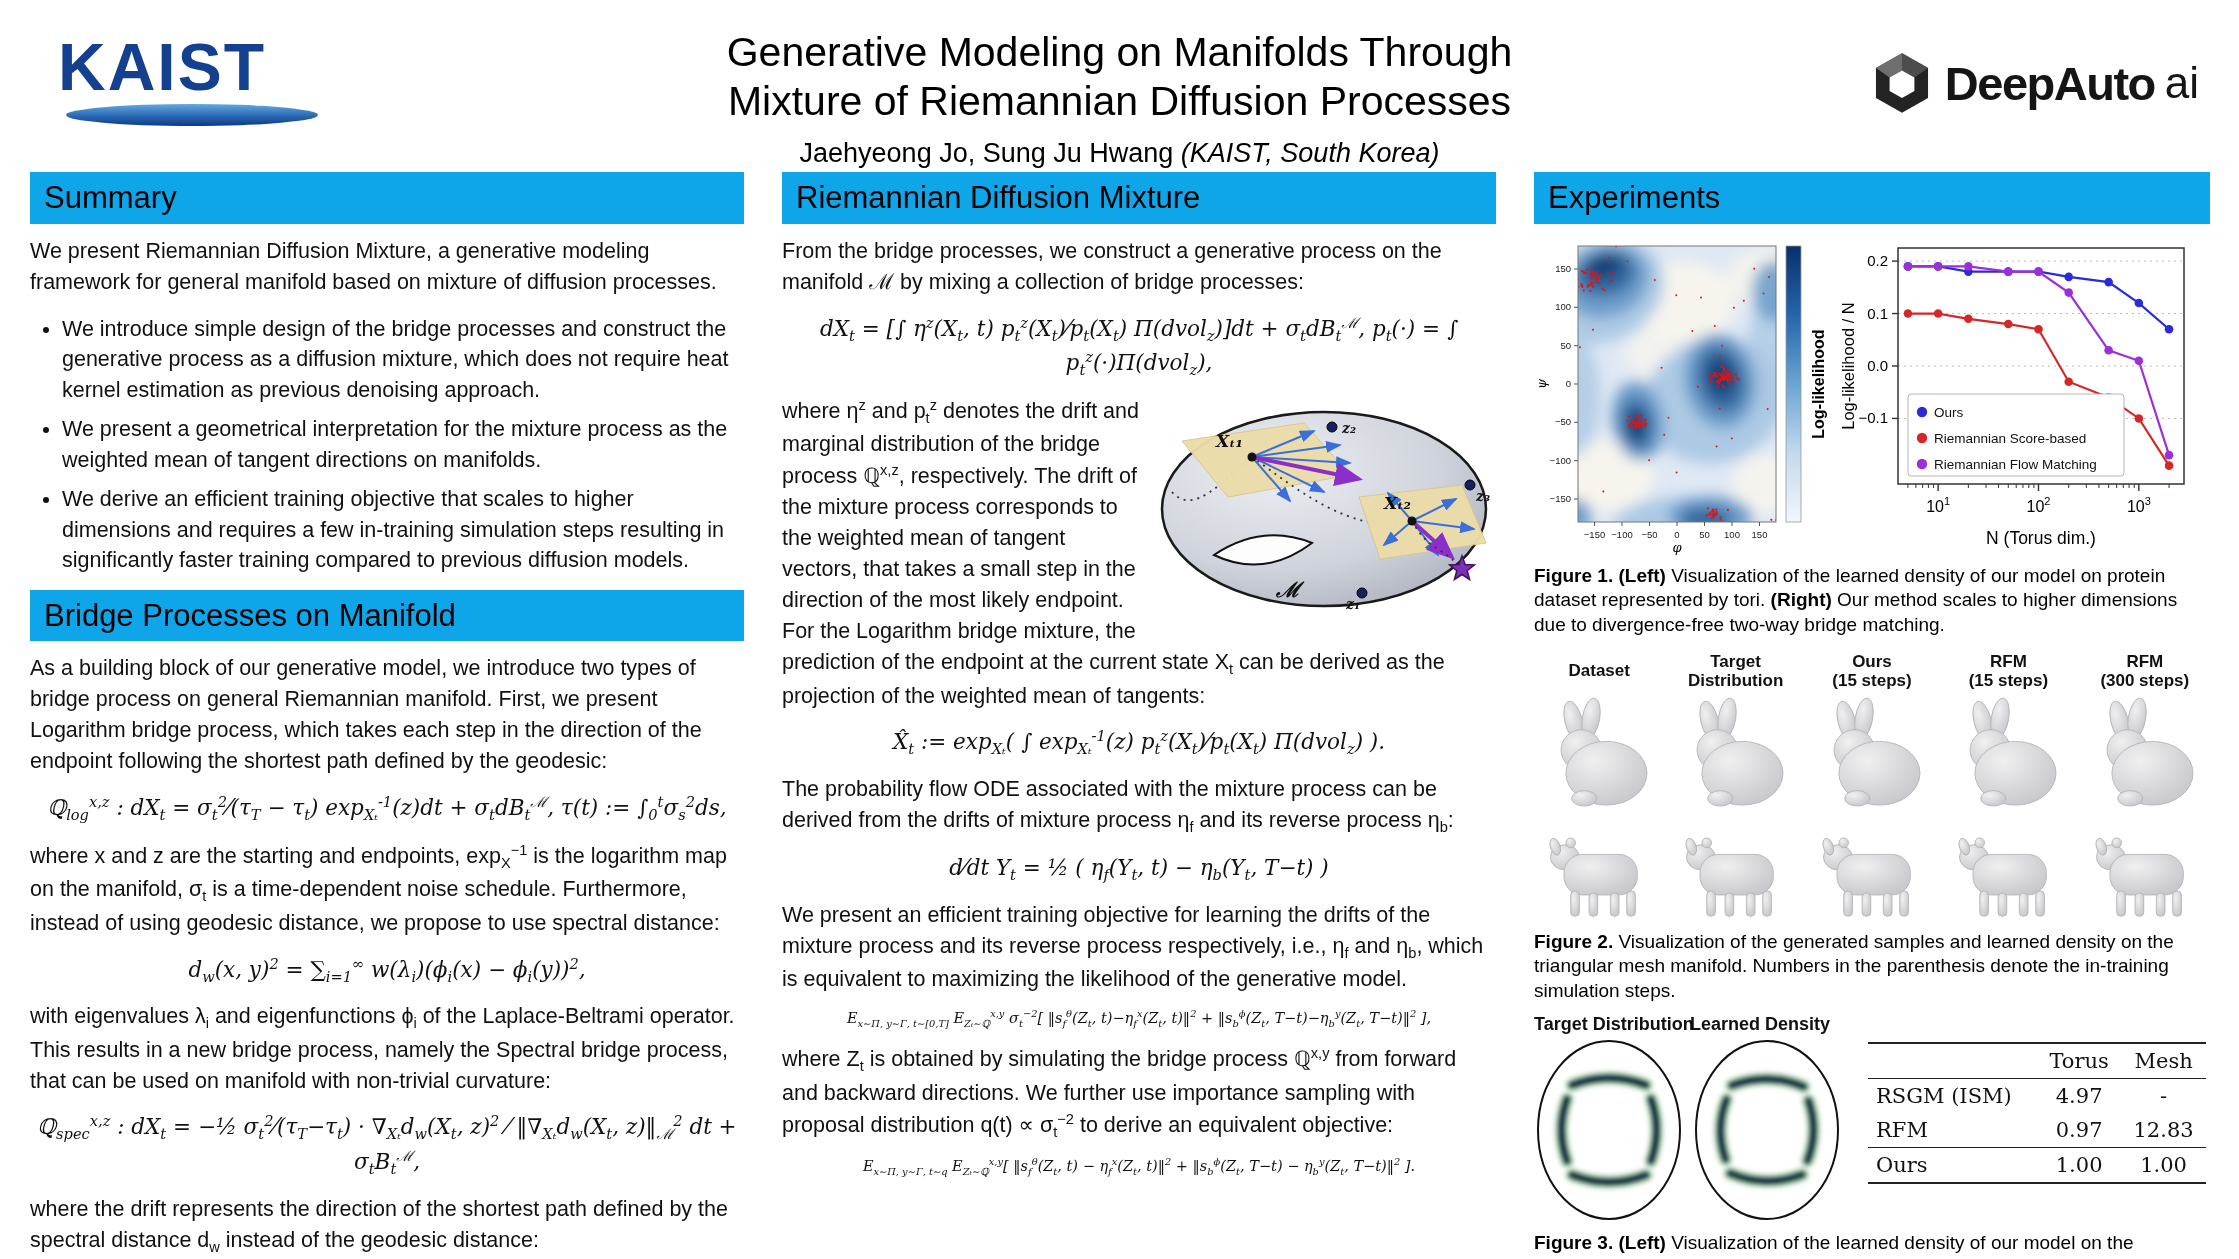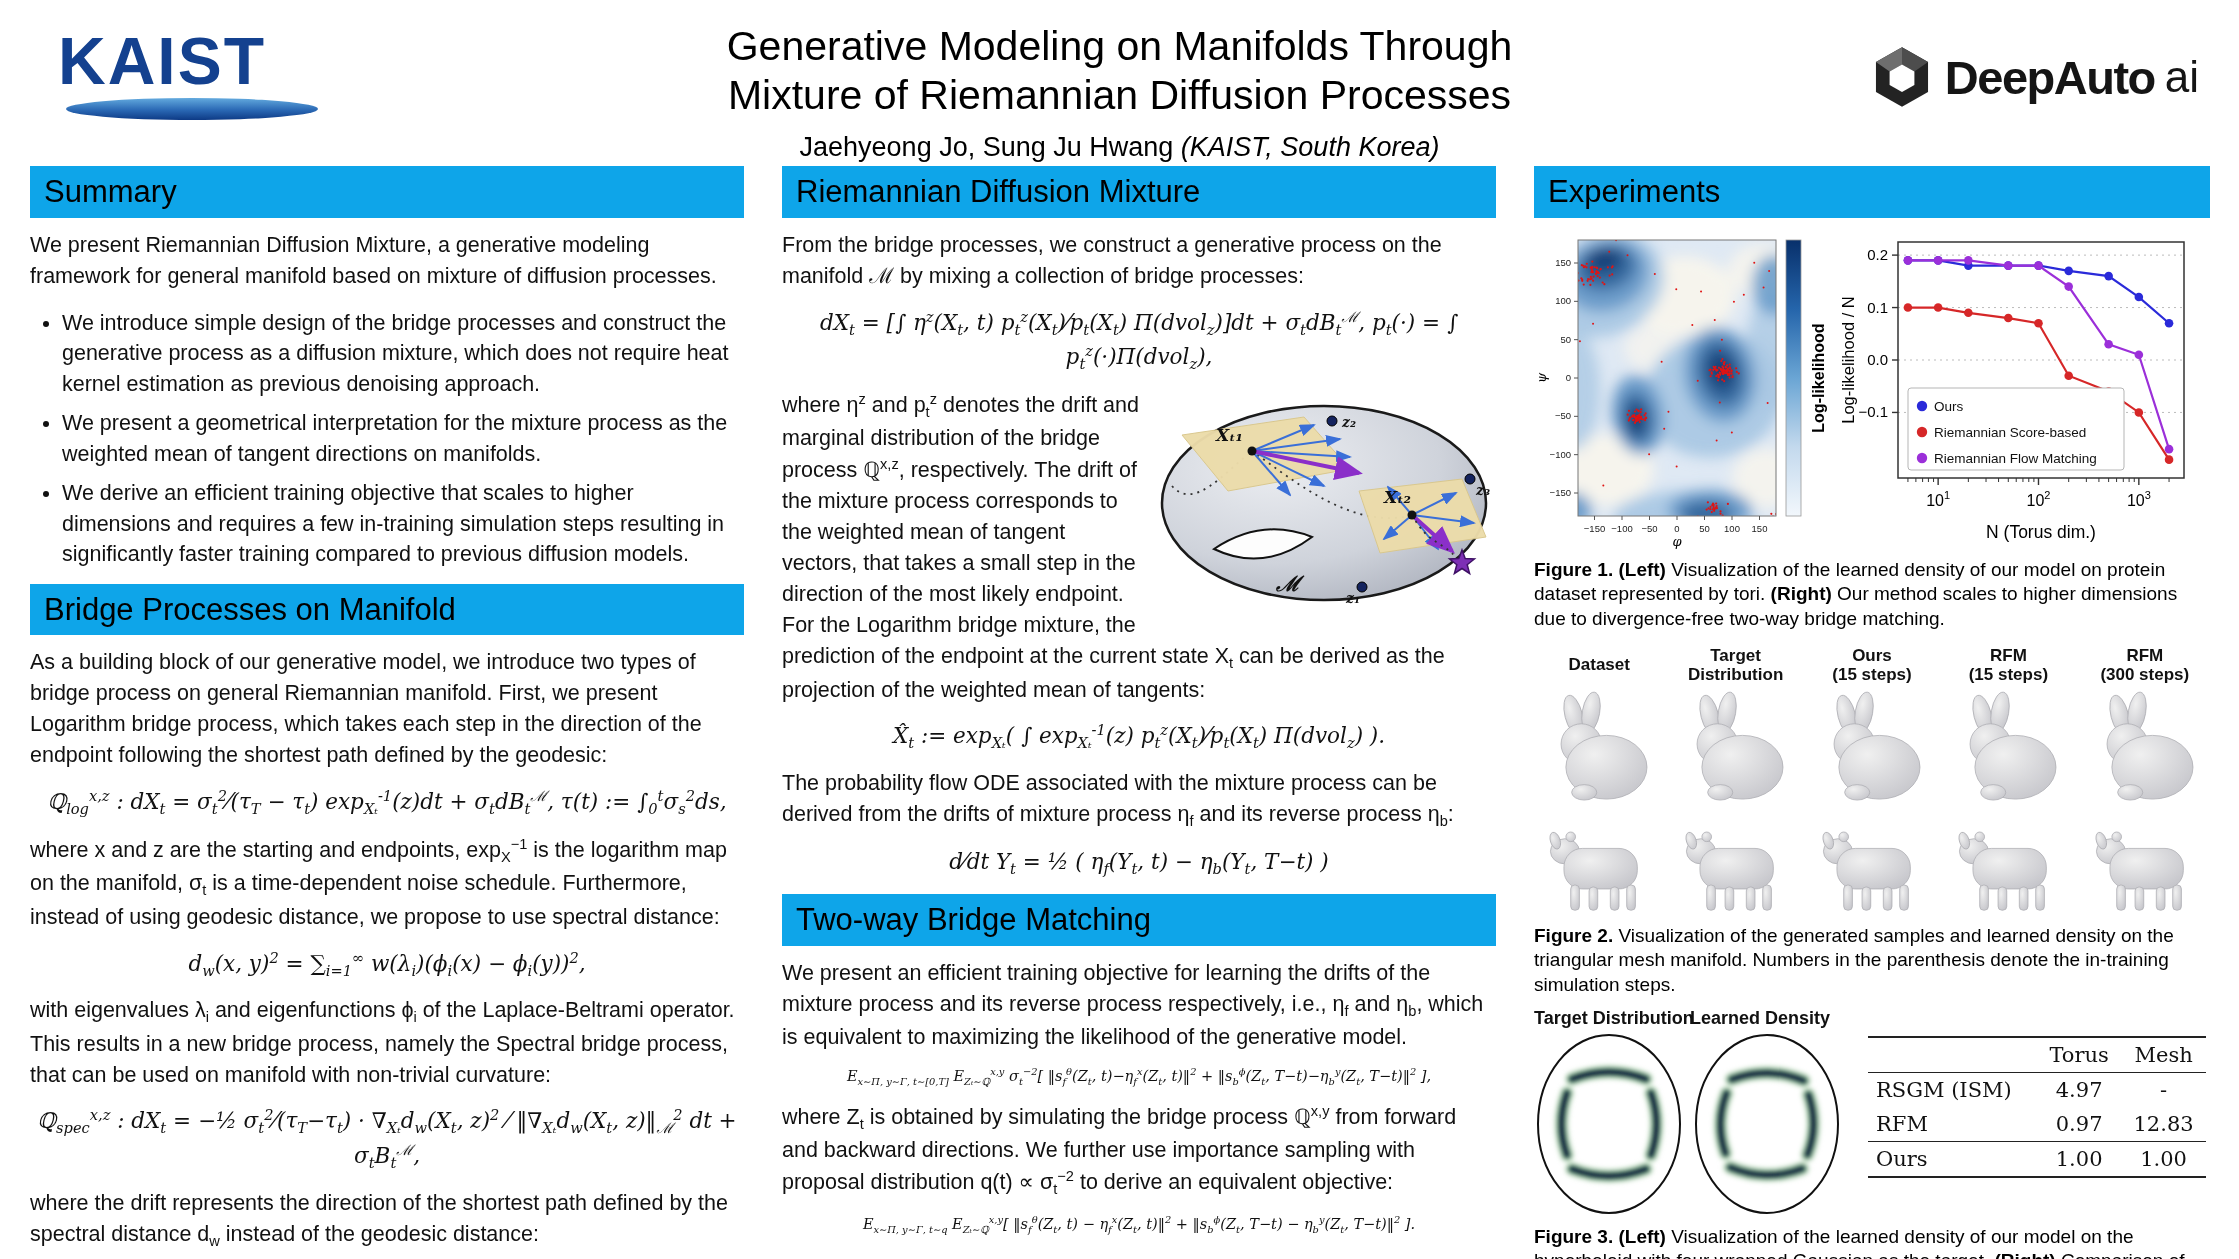--- a/index.html
+++ b/index.html
@@ -5,21 +5,21 @@
   html,body{margin:0;padding:0;background:#fff;}
   body{width:2239px;height:1259px;overflow:hidden;font-family:"Liberation Sans",sans-serif;color:#111;}
   .poster{position:relative;width:2239px;height:1259px;}
 
   
   header{position:relative;height:146px;}
   .kaist{position:absolute;left:58px;top:20px;width:300px;}
   .kaist-text{font-size:66px;font-weight:700;color:#14418f;letter-spacing:2px;line-height:1;}
   .kaist-swoosh{width:252px;height:22px;margin:4px 0 0 8px;border-radius:50%;
     background:linear-gradient(180deg,#63aade 0%,#2a68b4 55%,#0d3a85 100%);}
-  .title-block{margin:8px auto;padding-top:12px;width:1200px;text-align:center;}
+  .title-block{margin:14px auto;padding-top:12px;width:1200px;text-align:center;}
   h1{margin:2px 0 0;font-size:41px;font-weight:400;line-height:1.2;color:#000;}
   .authors{font-size:27px;margin-top:12px;color:#000;}
   .affil{font-style:italic;}
   .deepauto{position:absolute;right:40px;top:38px;display:flex;align-items:center;gap:12px;}
   .da-name{font-size:47px;font-weight:700;letter-spacing:-1.5px;color:#151515;}
   .da-suffix{font-size:44px;font-weight:300;color:#151515;margin-left:-2px;}
 
   
   main.columns{display:flex;gap:38px;padding:6px 26px 0 30px;}
   .col{width:714px;}
@@ -166,21 +166,20 @@
             </g>
           </svg>
         </span>
         <p class="body" style="margin-top:0">where η<sup>z</sup> and p<sub>t</sub><sup>z</sup> denotes the drift and marginal distribution of the bridge process ℚ<sup>x,z</sup>, respectively. The drift of the mixture process corresponds to the weighted mean of tangent vectors, that takes a small step in the direction of the most likely endpoint. For the Logarithm bridge mixture, the prediction of the endpoint at the current state X<sub>t</sub> can be derived as the projection of the weighted mean of tangents:</p>
       </div>
 
       <div class="eq" style="clear:both">X̂<sub>t</sub> := exp<sub>Xₜ</sub>( ∫ exp<sub>Xₜ</sub><sup>-1</sup>(z) p<sub>t</sub><sup>z</sup>(X<sub>t</sub>)⁄p<sub>t</sub>(X<sub>t</sub>) Π(dvol<sub>z</sub>) ).</div>
       <p class="body">The probability flow ODE associated with the mixture process can be derived from the drifts of mixture process η<sub>f</sub> and its reverse process η<sub>b</sub>:</p>
       <div class="eq">d⁄dt Y<sub>t</sub> = ½ ( η<sub>f</sub>(Y<sub>t</sub>, t) − η<sub>b</sub>(Y<sub>t</sub>, T−t) )</div>
 
-      <h2 class="sec">Two-way Bridge Matching</h2>
       <p class="body">We present an efficient training objective for learning the drifts of the mixture process and its reverse process respectively, i.e., η<sub>f</sub> and η<sub>b</sub>, which is equivalent to maximizing the likelihood of the generative model.</p>
       <div class="eq obj">E<sub>x∼Π, y∼Γ, t∼[0,T]</sub> E<sub>Zₜ∼ℚ</sub><sup>x,y</sup> σ<sub>t</sub><sup>−2</sup>[ ‖s<sub>f</sub><sup>θ</sup>(Z<sub>t</sub>, t)−η<sub>f</sub><sup>x</sup>(Z<sub>t</sub>, t)‖<sup>2</sup> + ‖s<sub>b</sub><sup>ϕ</sup>(Z<sub>t</sub>, T−t)−η<sub>b</sub><sup>y</sup>(Z<sub>t</sub>, T−t)‖<sup>2</sup> ],</div>
       <p class="body">where Z<sub>t</sub> is obtained by simulating the bridge process ℚ<sup>x,y</sup> from forward and backward directions. We further use importance sampling with proposal distribution q(t) ∝ σ<sub>t</sub><sup>−2</sup> to derive an equivalent objective:</p>
       <div class="eq obj">E<sub>x∼Π, y∼Γ, t∼q</sub> E<sub>Zₜ∼ℚ</sub><sup>x,y</sup>[ ‖s<sub>f</sub><sup>θ</sup>(Z<sub>t</sub>, t) − η<sub>f</sub><sup>x</sup>(Z<sub>t</sub>, t)‖<sup>2</sup> + ‖s<sub>b</sub><sup>ϕ</sup>(Z<sub>t</sub>, T−t) − η<sub>b</sub><sup>y</sup>(Z<sub>t</sub>, T−t)‖<sup>2</sup> ].</div>
     </section>
 
     <section class="col c3">
       <h2 class="sec">Experiments</h2>
 
       <div class="fig1row">

